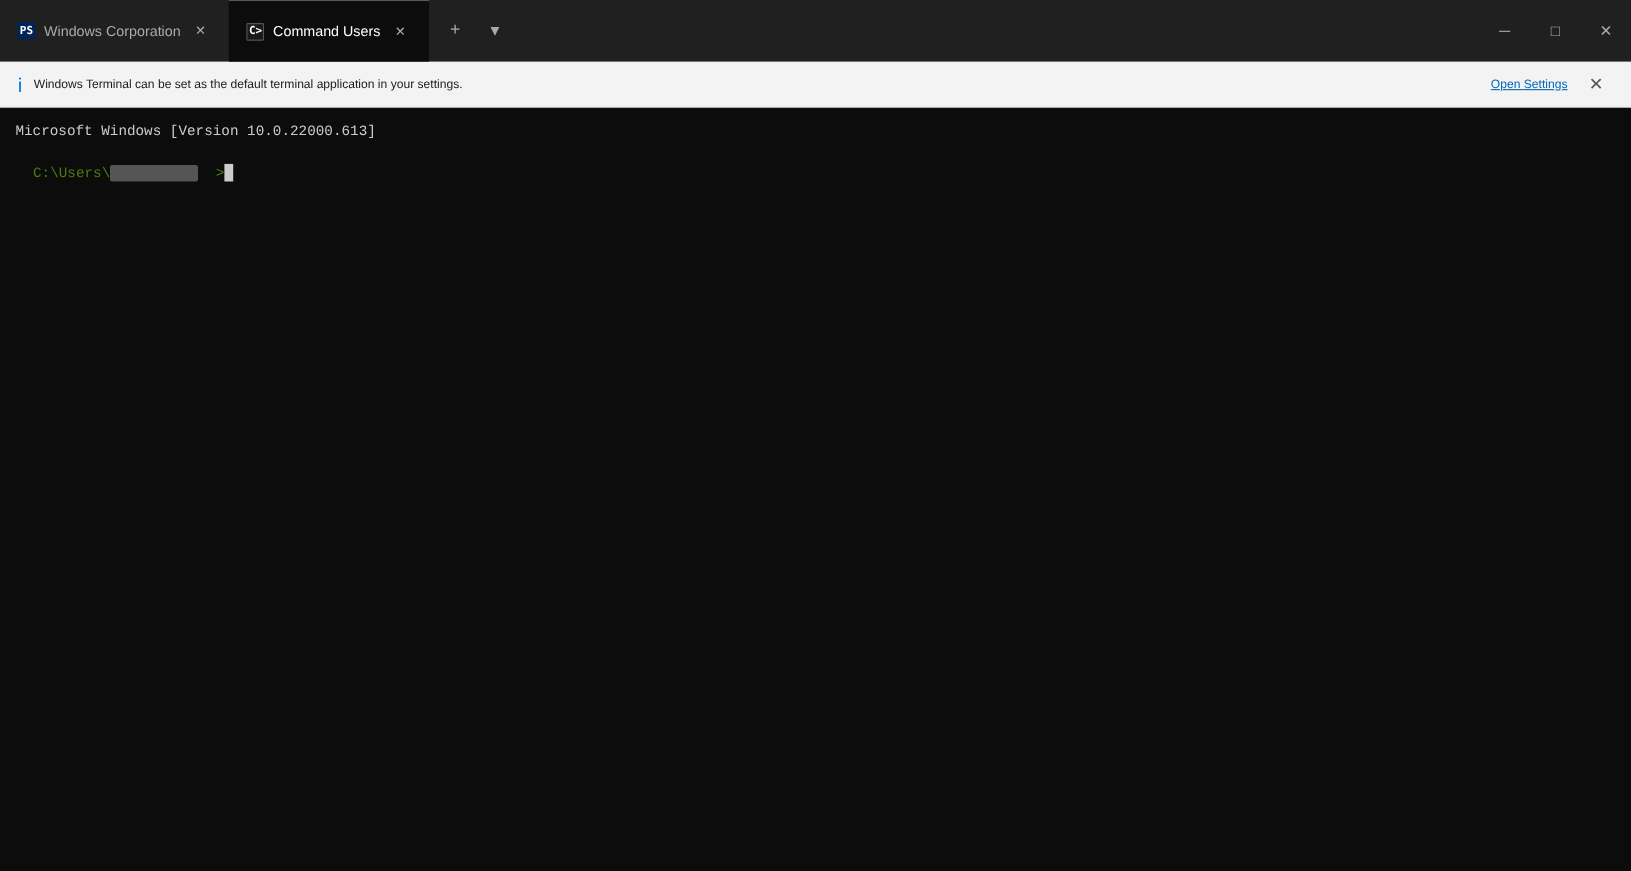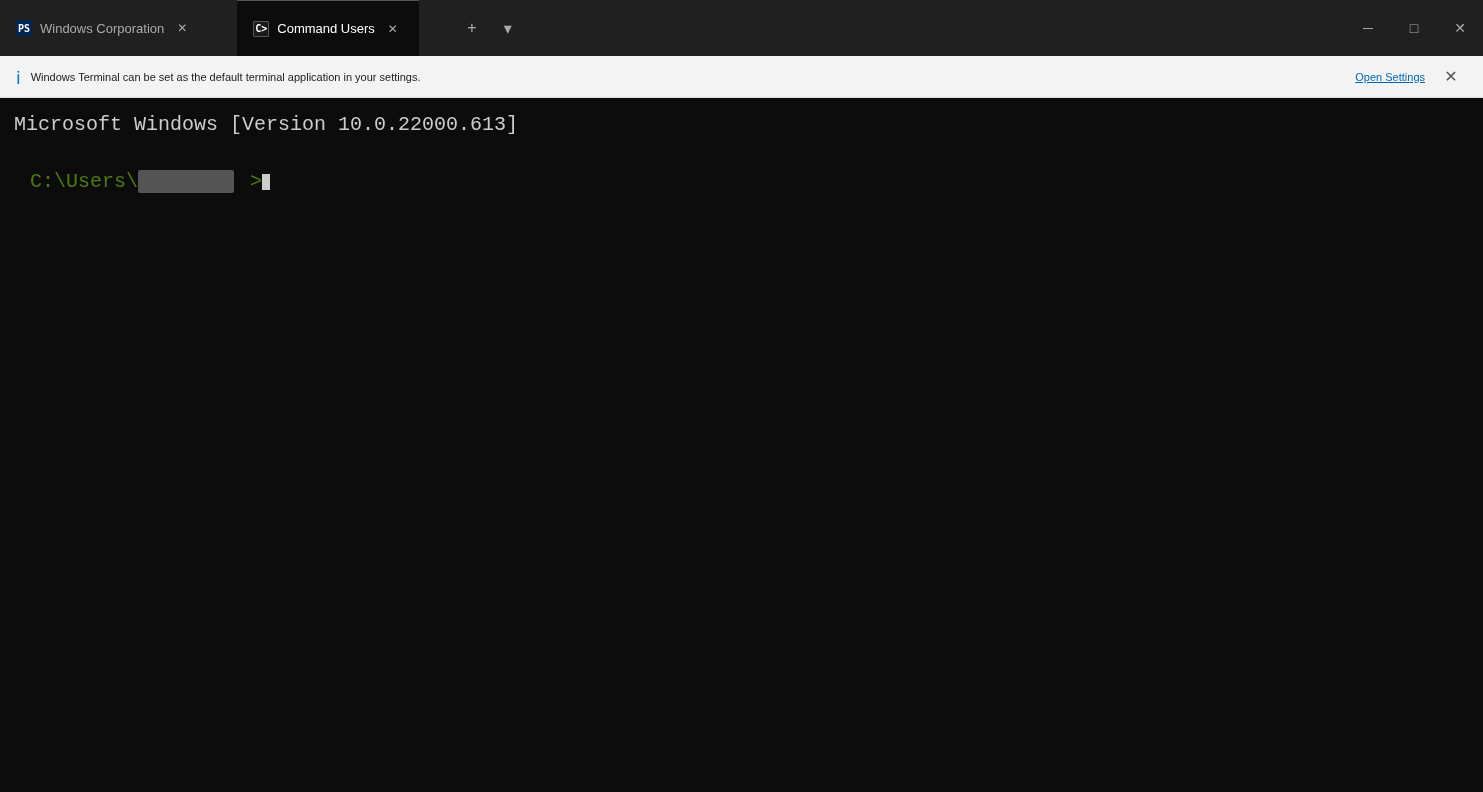--- a/index.html
+++ b/index.html
@@ -19,21 +19,20 @@
       background: #202020;
       height: 56px;
       user-select: none;
     }
 
     .tabs-area {
       display: flex;
       align-items: flex-start;
       flex: 1;
       height: 100%;
-      gap: 29px;
     }
 
     .tab {
       display: flex;
       align-items: center;
       padding: 0 16px;
       gap: 8px;
       cursor: pointer;
       height: 100%;
       position: relative;
@@ -162,21 +161,21 @@
       color: #555;
       flex-shrink: 0;
     }
 
     
     .terminal {
       background: #0c0c0c;
       flex: 1;
       padding: 12px 14px;
       font-family: 'Consolas', 'Courier New', monospace;
-      font-size: 20px;
+      font-size: 13px;
       color: #cccccc;
       height: calc(792px - 56px - 42px);
       overflow: hidden;
     }
 
     .terminal-line {
       line-height: 1.5;
       white-space: pre;
     }
 

